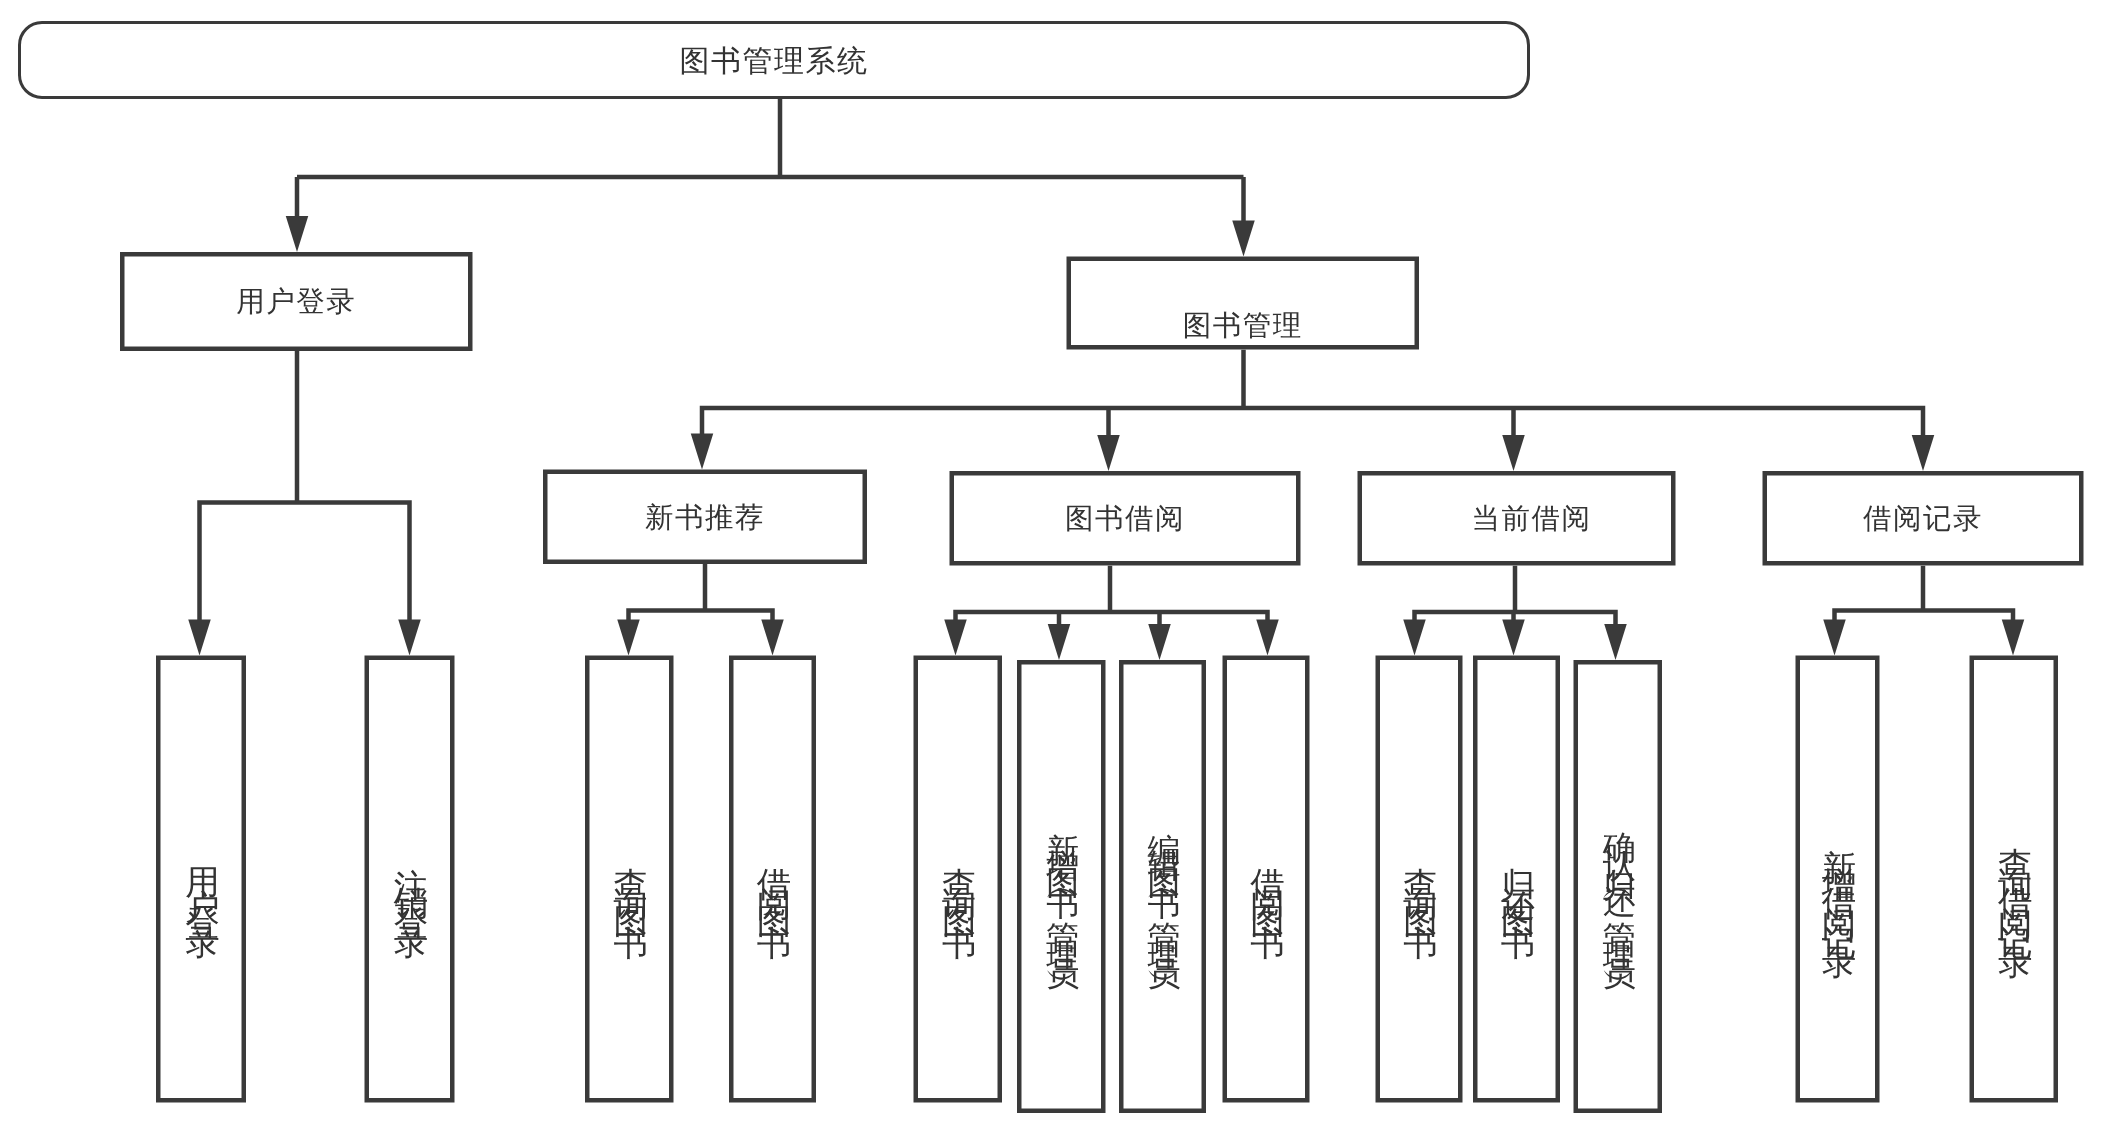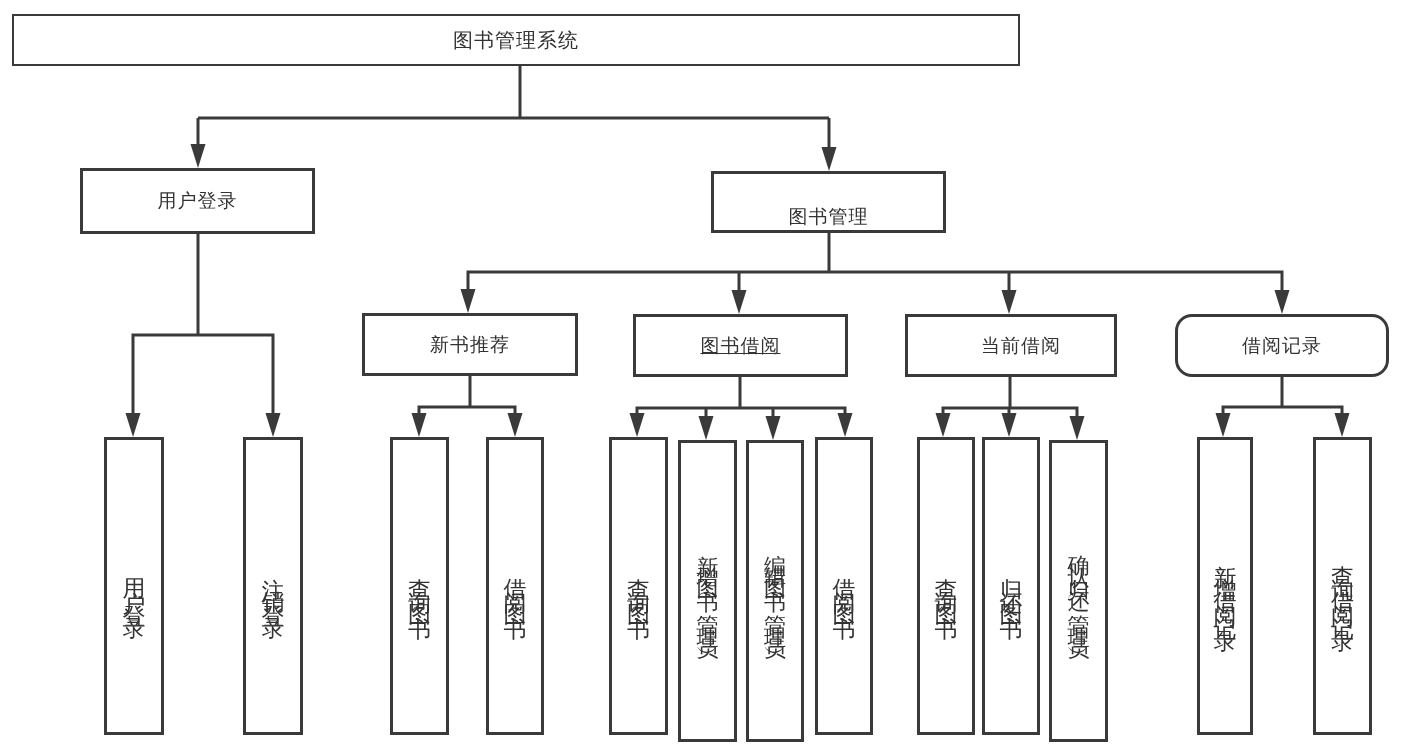--- a/index.html
+++ b/index.html
@@ -6,21 +6,21 @@
   #canvas {
     position:relative; width:1405px; height:747px; background:#ffffff;
     font-family:"DejaVu Sans","Liberation Sans",sans-serif; overflow:hidden;
   }
   #connectors { position:absolute; left:0; top:0; z-index:1; }
   .box {
     position:absolute; box-sizing:border-box; background:#ffffff;
     border:3px solid #3a3a3a; color:#333333; z-index:2;
     display:flex; align-items:center; justify-content:center;
   }
-  .box.root { border-width:2px; }
+  .box.root { border-width:2px;border-radius:16px; }
   .h-text { font-size:19px; letter-spacing:1px; white-space:nowrap; }
   .root .h-text { font-size:20px; }
   .v-text {
     writing-mode:vertical-rl; font-size:23px; letter-spacing:13px;
     white-space:nowrap; line-height:1;
   }
   .tight .v-text { letter-spacing:12px; font-size:22px; }
   #watermark {
     position:absolute; top:714px; right:10px; z-index:10;
     font-size:20px; color:#9c9c9c; letter-spacing:0.5px; white-space:nowrap;
@@ -61,27 +61,27 @@
   <div class="box" style="left:80px;top:168px;width:235px;height:66px;">
     <span class="h-text">用户登录</span>
   </div>
   <div class="box" style="left:711px;top:171px;width:235px;height:62px;align-items:flex-end;">
     <span class="h-text">图书管理</span>
   </div>
 
   <div class="box" style="left:362px;top:313px;width:216px;height:63px;">
     <span class="h-text">新书推荐</span>
   </div>
-  <div class="box" style="left:633px;top:314px;width:215px;height:63px;text-decoration:underline;">
+  <div class="box" style="left:633px;top:314px;width:234px;height:63px;">
     <span class="h-text">图书借阅</span>
   </div>
   <div class="box" style="left:905px;top:314px;width:212px;height:63px;padding-left:20px;">
     <span class="h-text">当前借阅</span>
   </div>
-  <div class="box" style="left:1175px;top:314px;width:214px;height:63px;border-radius:17px;">
+  <div class="box" style="left:1175px;top:314px;width:214px;height:63px;">
     <span class="h-text">借阅记录</span>
   </div>
 
   <div class="box" style="left:104px;top:437px;width:60px;height:298px;">
     <span class="v-text">用户登录</span>
   </div>
   <div class="box" style="left:243px;top:437px;width:60px;height:298px;">
     <span class="v-text">注销登录</span>
   </div>
 

